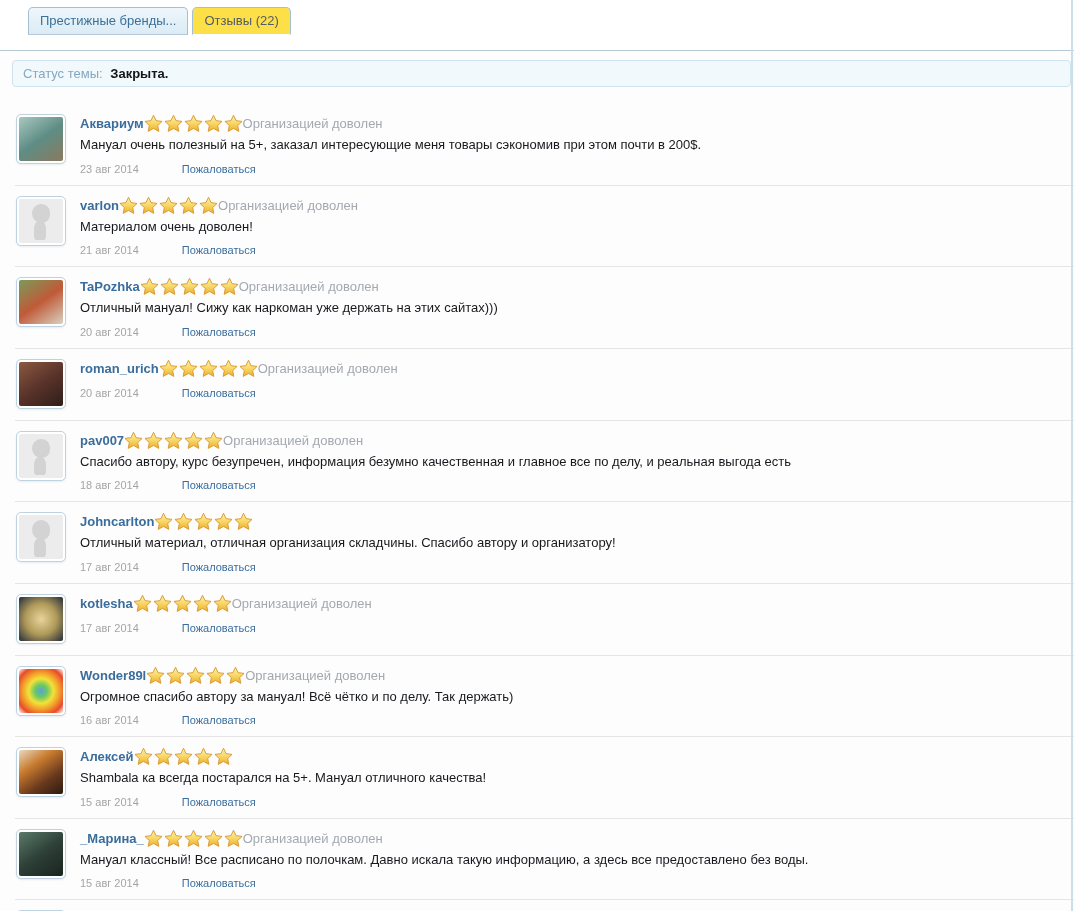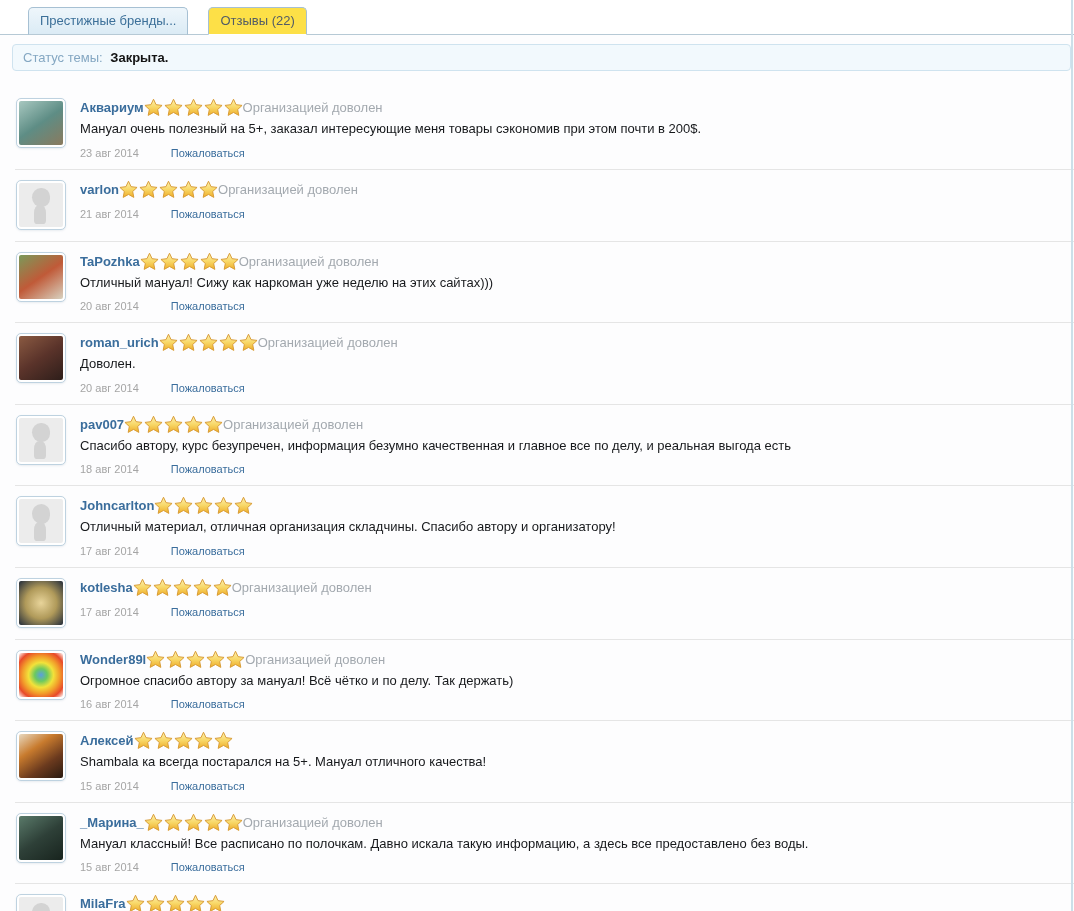--- a/index.html
+++ b/index.html
@@ -10,22 +10,22 @@
     font-family: "Liberation Sans", sans-serif;
     position: relative;
   }
   .right-edge {
     position: absolute; top: 0; right: 1px; width: 2px; height: 100%;
     background: #ccdfe9; z-index: 5;
   }
 
   
   .tabbar {
-    display: flex; align-items: flex-end; gap: 20px;
-    padding: 7px 0 0 28px;
+    display: flex; align-items: flex-end; gap: 4px;
+    padding: 7px 0 16px 28px;
     border-bottom: 1px solid #b6c9d5;
     background: #fff;
   }
   .tab {
     font-size: 13px; line-height: 16px;
     padding: 5px 11px 5px 11px;
     border: 1px solid #a6c0d3;
     border-radius: 5px 5px 0 0;
     margin-bottom: -1px;
     cursor: pointer; white-space: nowrap;
@@ -90,21 +90,21 @@
     font-weight: bold; color: #3a6d9c; font-size: 13px;
     text-decoration: none; cursor: pointer;
   }
   .stars { display: inline-flex; gap: 1px; align-items: center; }
   .star-svg { display: block; }
   .org-label { color: #a3a9af; font-size: 13px; }
 
   .review-text { margin-top: 3px; font-size: 13px; color: #17191c; line-height: 1.35; }
 
   .review-meta { margin-top: 9px; font-size: 11px; }
-  .date { color: #a5a5a5; margin-right: 13px; }
+  .date { color: #a5a5a5; margin-right: 24px; }
   .report { color: #3a6d9c; text-decoration: none; cursor: pointer; padding-left: 19px; }
 
   .svg-defs { position: absolute; width: 0; height: 0; }
 </style>
 </head>
 <body>
 
 <svg class="svg-defs" aria-hidden="true">
   <defs>
     <linearGradient id="starGrad" x1="0" y1="0" x2="0" y2="1">
@@ -180,20 +180,21 @@
             </svg>
             <svg class="star-svg" width="19" height="19" viewBox="0 0 20 20">
               <path d="M10,1.3 L12.7,7.0 L19.0,7.8 L14.4,12.1 L15.6,18.3 L10,15.2 L4.4,18.3 L5.6,12.1 L1.0,7.8 L7.3,7.0 Z" fill="url(#starGrad)" stroke="#d79a33" stroke-width="1" stroke-linejoin="round"></path>
             </svg>
             <svg class="star-svg" width="19" height="19" viewBox="0 0 20 20">
               <path d="M10,1.3 L12.7,7.0 L19.0,7.8 L14.4,12.1 L15.6,18.3 L10,15.2 L4.4,18.3 L5.6,12.1 L1.0,7.8 L7.3,7.0 Z" fill="url(#starGrad)" stroke="#d79a33" stroke-width="1" stroke-linejoin="round"></path>
             </svg>
           </span>
         <span class="org-label">Организацией доволен</span>
       </div>
+      <div class="review-text">Материалом очень доволен!</div>
       <div class="review-meta">
         <span class="date">21 авг 2014</span><a class="report">Пожаловаться</a>
       </div>
     </div>
   </div>
 
   <div class="review">
     <div class="avatar-box">
       <div class="avatar" style="background: linear-gradient(145deg, rgb(122, 154, 90), rgb(192, 90, 56), rgb(216, 210, 192));"></div>
     </div>
@@ -212,21 +213,21 @@
             </svg>
             <svg class="star-svg" width="19" height="19" viewBox="0 0 20 20">
               <path d="M10,1.3 L12.7,7.0 L19.0,7.8 L14.4,12.1 L15.6,18.3 L10,15.2 L4.4,18.3 L5.6,12.1 L1.0,7.8 L7.3,7.0 Z" fill="url(#starGrad)" stroke="#d79a33" stroke-width="1" stroke-linejoin="round"></path>
             </svg>
             <svg class="star-svg" width="19" height="19" viewBox="0 0 20 20">
               <path d="M10,1.3 L12.7,7.0 L19.0,7.8 L14.4,12.1 L15.6,18.3 L10,15.2 L4.4,18.3 L5.6,12.1 L1.0,7.8 L7.3,7.0 Z" fill="url(#starGrad)" stroke="#d79a33" stroke-width="1" stroke-linejoin="round"></path>
             </svg>
           </span>
         <span class="org-label">Организацией доволен</span>
       </div>
-      <div class="review-text">Отличный мануал! Сижу как наркоман уже неделю на этих сайтах)))</div>
+      <div class="review-text">Отличный мануал! Сижу как наркоман уже держать на этих сайтах)))</div>
       <div class="review-meta">
         <span class="date">20 авг 2014</span><a class="report">Пожаловаться</a>
       </div>
     </div>
   </div>
 
   <div class="review">
     <div class="avatar-box">
       <div class="avatar" style="background: linear-gradient(145deg, rgb(138, 90, 66), rgb(90, 51, 42), rgb(46, 30, 26));"></div>
     </div>
@@ -245,21 +246,20 @@
             </svg>
             <svg class="star-svg" width="19" height="19" viewBox="0 0 20 20">
               <path d="M10,1.3 L12.7,7.0 L19.0,7.8 L14.4,12.1 L15.6,18.3 L10,15.2 L4.4,18.3 L5.6,12.1 L1.0,7.8 L7.3,7.0 Z" fill="url(#starGrad)" stroke="#d79a33" stroke-width="1" stroke-linejoin="round"></path>
             </svg>
             <svg class="star-svg" width="19" height="19" viewBox="0 0 20 20">
               <path d="M10,1.3 L12.7,7.0 L19.0,7.8 L14.4,12.1 L15.6,18.3 L10,15.2 L4.4,18.3 L5.6,12.1 L1.0,7.8 L7.3,7.0 Z" fill="url(#starGrad)" stroke="#d79a33" stroke-width="1" stroke-linejoin="round"></path>
             </svg>
           </span>
         <span class="org-label">Организацией доволен</span>
       </div>
-      <div class="review-text">Доволен.</div>
       <div class="review-meta">
         <span class="date">20 авг 2014</span><a class="report">Пожаловаться</a>
       </div>
     </div>
   </div>
 
   <div class="review">
     <div class="avatar-box">
       <div class="avatar silhouette"></div>
     </div>

